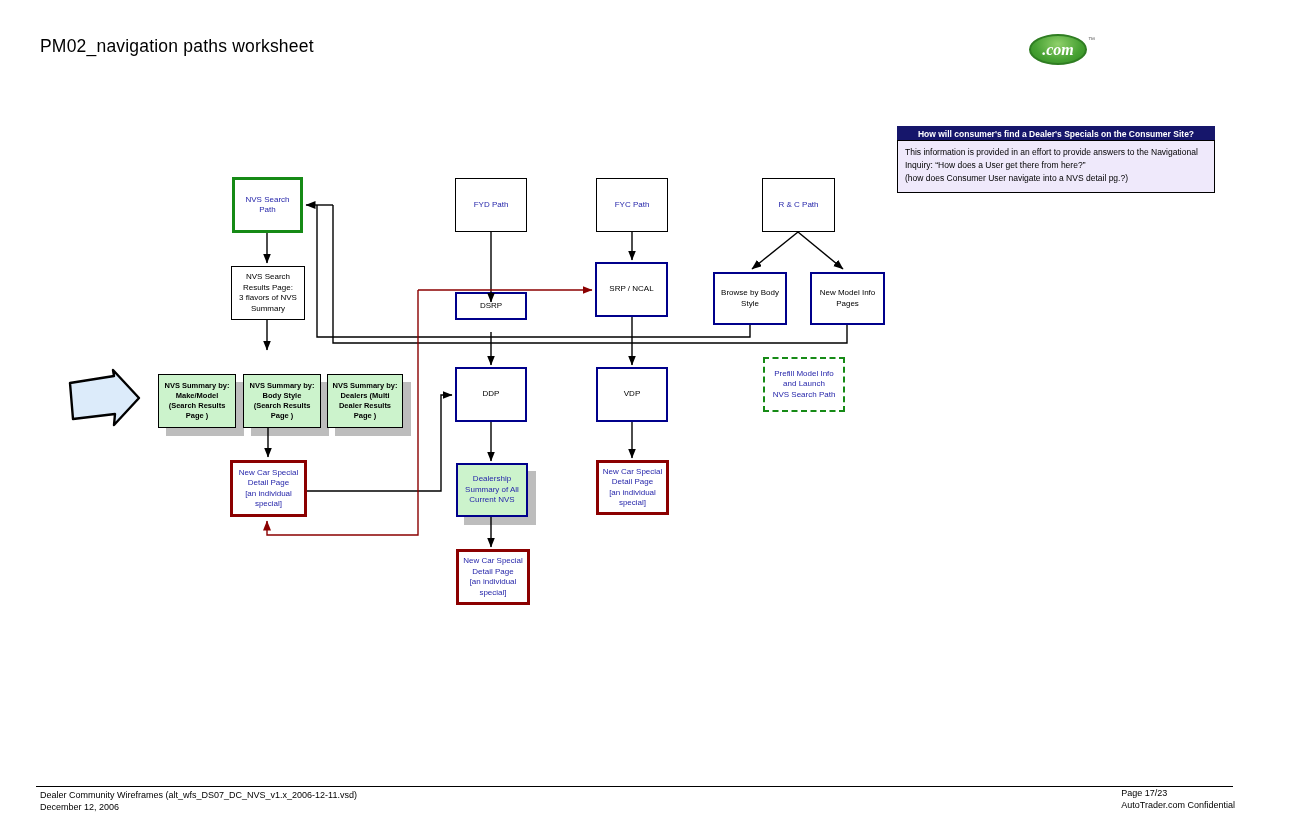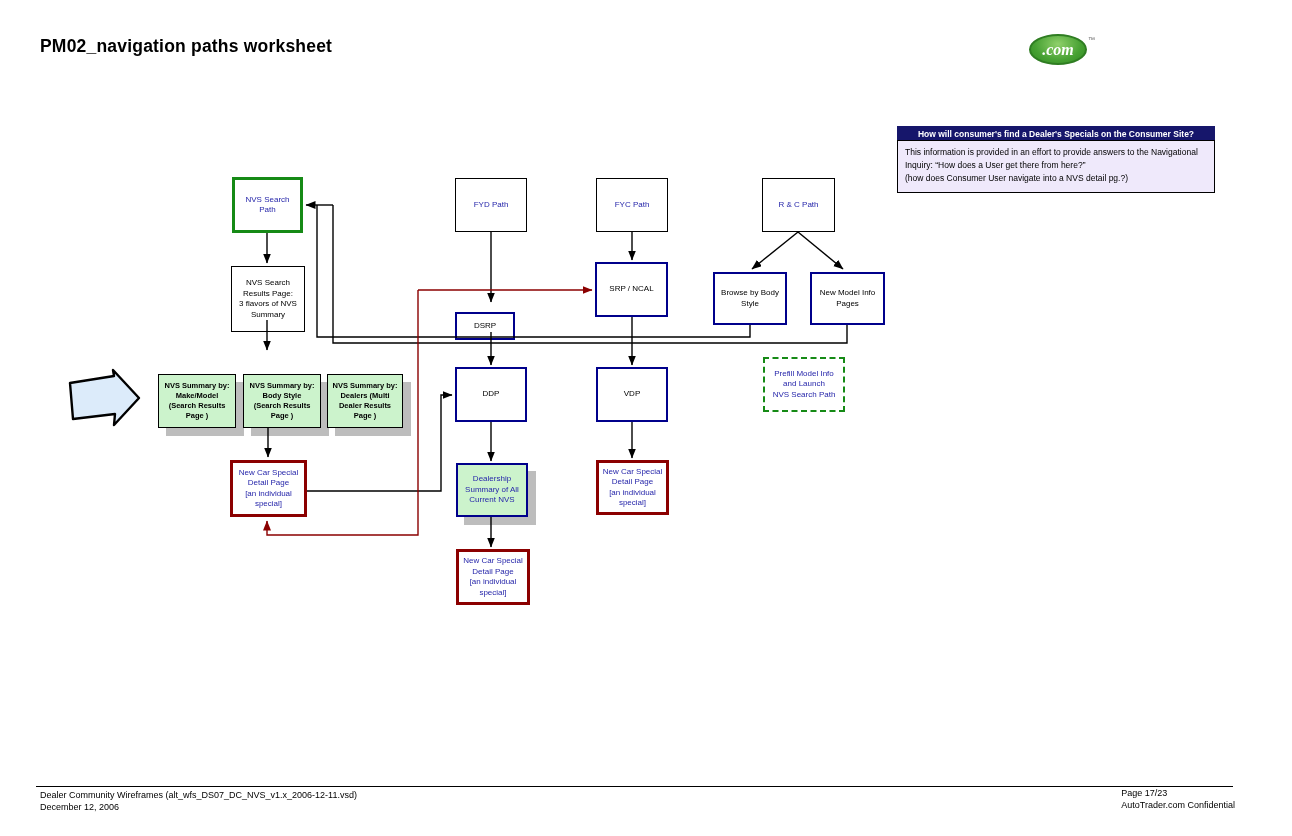--- a/index.html
+++ b/index.html
@@ -1,20 +1,20 @@
 <!DOCTYPE html>
 <html><head>
 <meta charset="utf-8">
 <style>
   *{margin:0;padding:0;box-sizing:border-box}
   html,body{background:#fff}
   body{font-family:"Liberation Sans",sans-serif}
   .sheet{position:relative;width:1292px;height:836px;background:#fff;overflow:hidden}
 
-  .title{position:absolute;left:40px;top:36px;font-size:17.5px;font-weight:bold;color:#000;letter-spacing:.2px}
+  .title{position:absolute;left:40px;top:36px;font-size:17.5px;font-weight:normal;color:#000;letter-spacing:.2px}
 
   .logo{position:absolute;left:1026px;top:34px;display:flex;align-items:center}
   .logo-brand{font-family:"Liberation Serif",serif;font-style:italic;font-weight:bold;font-size:32px;color:#2b3990;letter-spacing:-1px}
   .logo-com{display:inline-block;margin-left:3px;width:58px;height:31px;border-radius:50%;
     background:radial-gradient(ellipse at 50% 30%, #8fd06a 0%, #47a133 60%, #2f8a20 100%);
     border:2px solid #2f7d22;color:#fff;font-weight:bold;font-style:italic;font-size:16px;
     text-align:center;line-height:27px;font-family:"Liberation Serif",serif}
   .logo-tm{font-size:7px;color:#666;align-self:flex-start;margin-left:1px;margin-top:2px}
 
   .note{position:absolute;left:88px;top:78px;width:412px;height:60px;background:#dcebf8;
@@ -64,28 +64,28 @@
 (how does Consumer User navigate into a NVS detail pg.?)</div>
 
   <div class="node b-green t-blue" style="left:232px;top:177px;width:71px;height:56px"><span>NVS Search Path</span></div>
 
   <div class="node t-blue" style="left:455px;top:178px;width:72px;height:54px"><span>FYD Path</span></div>
 
   <div class="node t-blue" style="left:596px;top:178px;width:72px;height:54px"><span>FYC Path</span></div>
 
   <div class="node t-blue" style="left:762px;top:178px;width:73px;height:54px"><span>R &amp; C Path</span></div>
 
-  <div class="node" style="left:231px;top:266px;width:74px;height:66px"><span>NVS Search
+  <div class="node" style="left:231px;top:266px;width:74px;height:54px"><span>NVS Search
 Results Page:
 3 flavors of NVS
 Summary</span></div>
 
   <div class="node b-navy" style="left:595px;top:262px;width:73px;height:55px"><span>SRP / NCAL</span></div>
 
-  <div class="node b-navy" style="left:455px;top:312px;width:60px;height:28px"><span>DSRP</span></div>
+  <div class="node b-navy" style="left:455px;top:292px;width:72px;height:28px"><span>DSRP</span></div>
 
   <div class="node b-navy" style="left:713px;top:272px;width:74px;height:53px"><span>Browse by Body
 Style</span></div>
 
   <div class="node b-navy" style="left:810px;top:272px;width:75px;height:53px"><span>New Model Info
 Pages</span></div>
 
 
   <div class="node f-green bold sm shadow" style="left:158px;top:374px;width:78px;height:54px"><span>NVS Summary by:
 Make/Model

